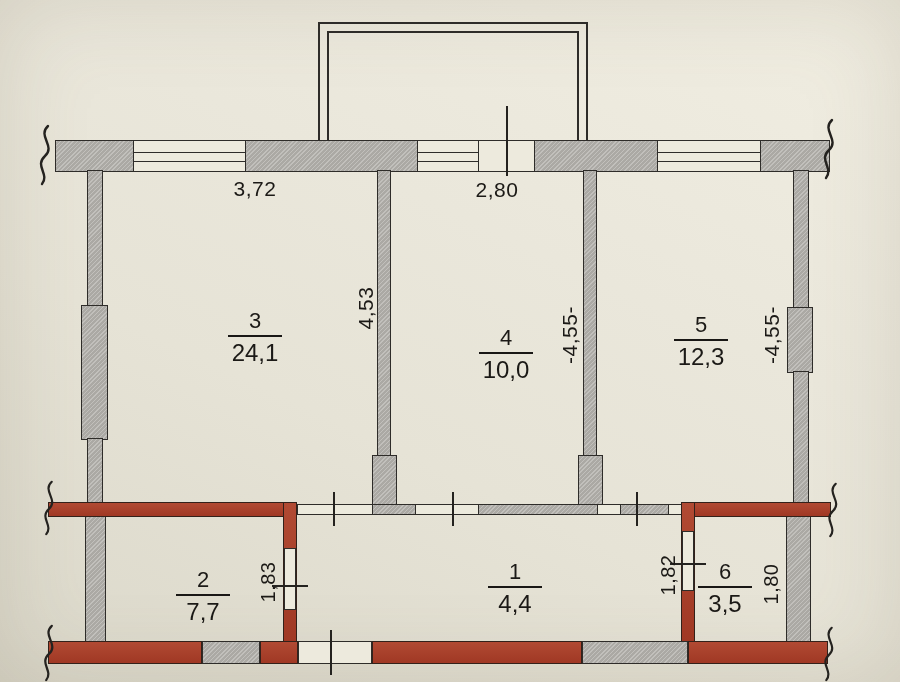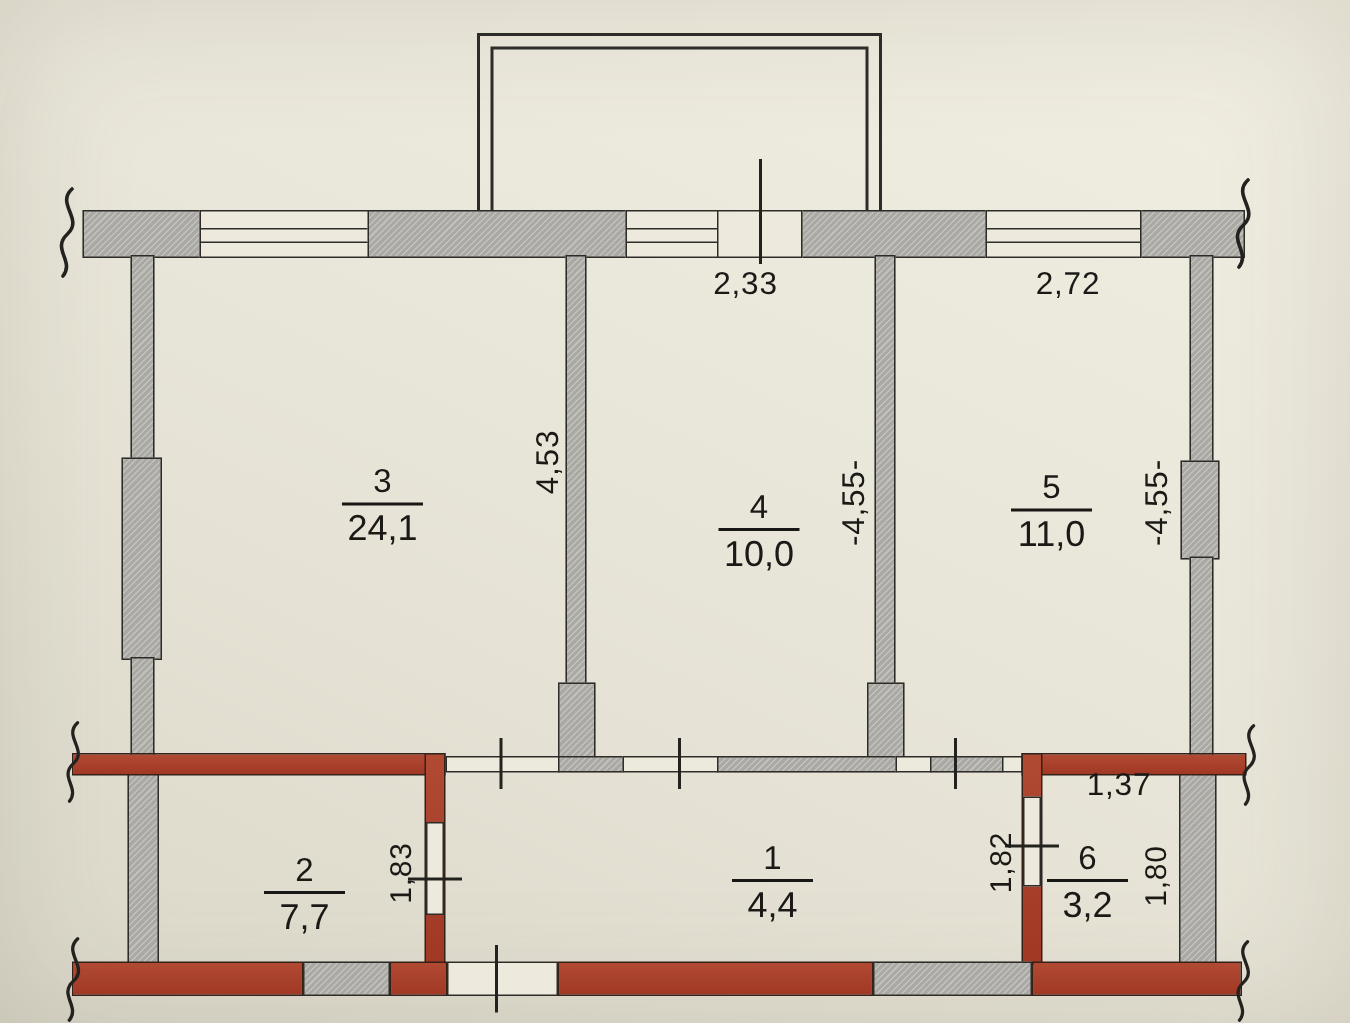--- a/index.html
+++ b/index.html
@@ -123,57 +123,56 @@
   <svg class="brk" style="left:822px;top:482px" width="22" height="56" viewBox="0 0 22 62">
       <path d="M14 2 C3 12, 22 22, 11 32 C0 42, 16 50, 8 60" fill="none" stroke="#24221f" stroke-width="2.4" stroke-linecap="round"></path>
     </svg>
   <svg class="brk" style="left:38px;top:624px" width="22" height="58" viewBox="0 0 22 62">
       <path d="M14 2 C3 12, 22 22, 11 32 C0 42, 16 50, 8 60" fill="none" stroke="#24221f" stroke-width="2.4" stroke-linecap="round"></path>
     </svg>
   <svg class="brk" style="left:818px;top:626px" width="22" height="56" viewBox="0 0 22 62">
       <path d="M14 2 C3 12, 22 22, 11 32 C0 42, 16 50, 8 60" fill="none" stroke="#24221f" stroke-width="2.4" stroke-linecap="round"></path>
     </svg>
 
-  <div class="dim" style="left:447px;top:177px">2,33</div>
-  <div class="dim" style="left:662px;top:177px">2,72</div>
+  <div class="dim" style="left:205px;top:176px">3,72</div>
+  <div class="dim" style="left:447px;top:177px">2,80</div>
 
   <div class="vdim" style="left:306px;top:295px">4,53</div>
   <div class="vdim" style="left:510px;top:322px">-4,55-</div>
   <div class="vdim" style="left:712px;top:322px">-4,55-</div>
 
-  <div class="dim" style="left:696px;top:511px">1,37</div>
 
   <div class="vdim small" style="left:208px;top:569px">1,83</div>
   <div class="vdim small" style="left:608px;top:562px">1,82</div>
   <div class="vdim small" style="left:711px;top:571px">1,80</div>
 
   <div class="room" style="left:195px;top:308px">
     <span class="rnum">3</span>
     <span class="rline"></span>
     <span class="rarea">24,1</span>
   </div>
   <div class="room" style="left:446px;top:325px">
     <span class="rnum">4</span>
     <span class="rline"></span>
     <span class="rarea">10,0</span>
   </div>
   <div class="room" style="left:641px;top:312px">
     <span class="rnum">5</span>
     <span class="rline"></span>
-    <span class="rarea">11,0</span>
+    <span class="rarea">12,3</span>
   </div>
   <div class="room" style="left:143px;top:567px">
     <span class="rnum">2</span>
     <span class="rline"></span>
     <span class="rarea">7,7</span>
   </div>
   <div class="room" style="left:455px;top:559px">
     <span class="rnum">1</span>
     <span class="rline"></span>
     <span class="rarea">4,4</span>
   </div>
   <div class="room" style="left:665px;top:559px">
     <span class="rnum">6</span>
     <span class="rline"></span>
-    <span class="rarea">3,2</span>
+    <span class="rarea">3,5</span>
   </div>
 
 </div>
 
 </body></html>

